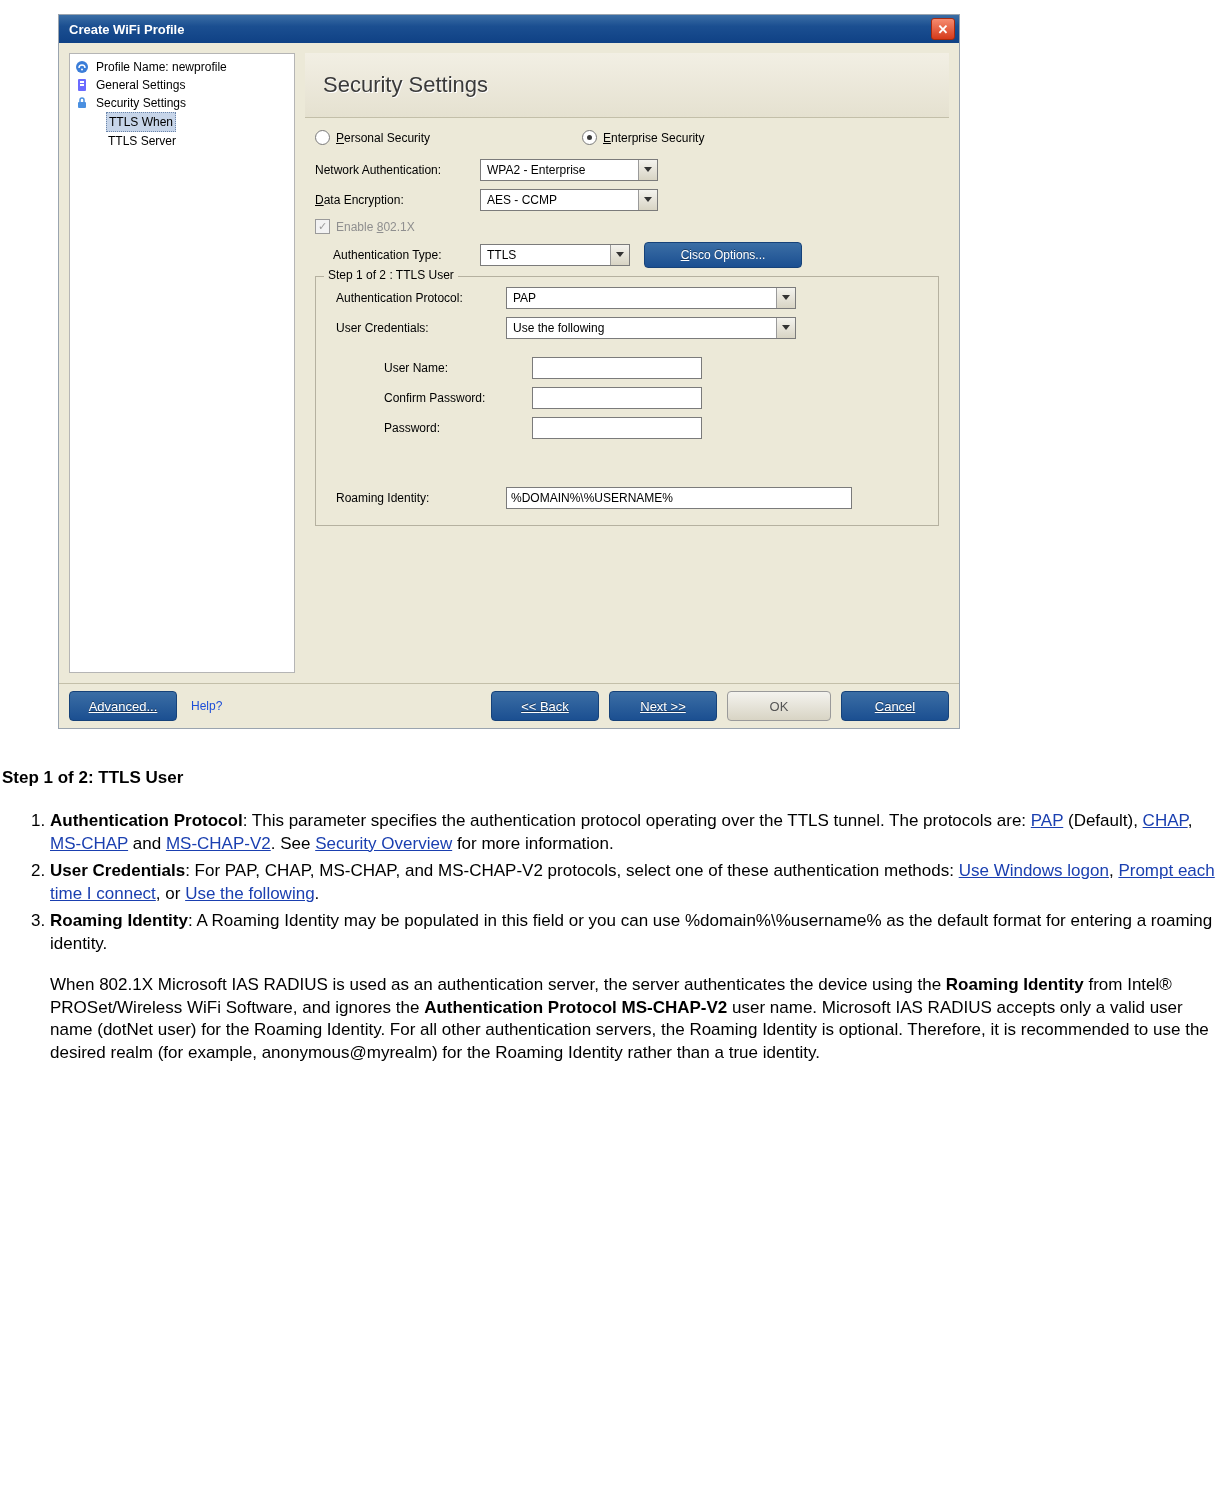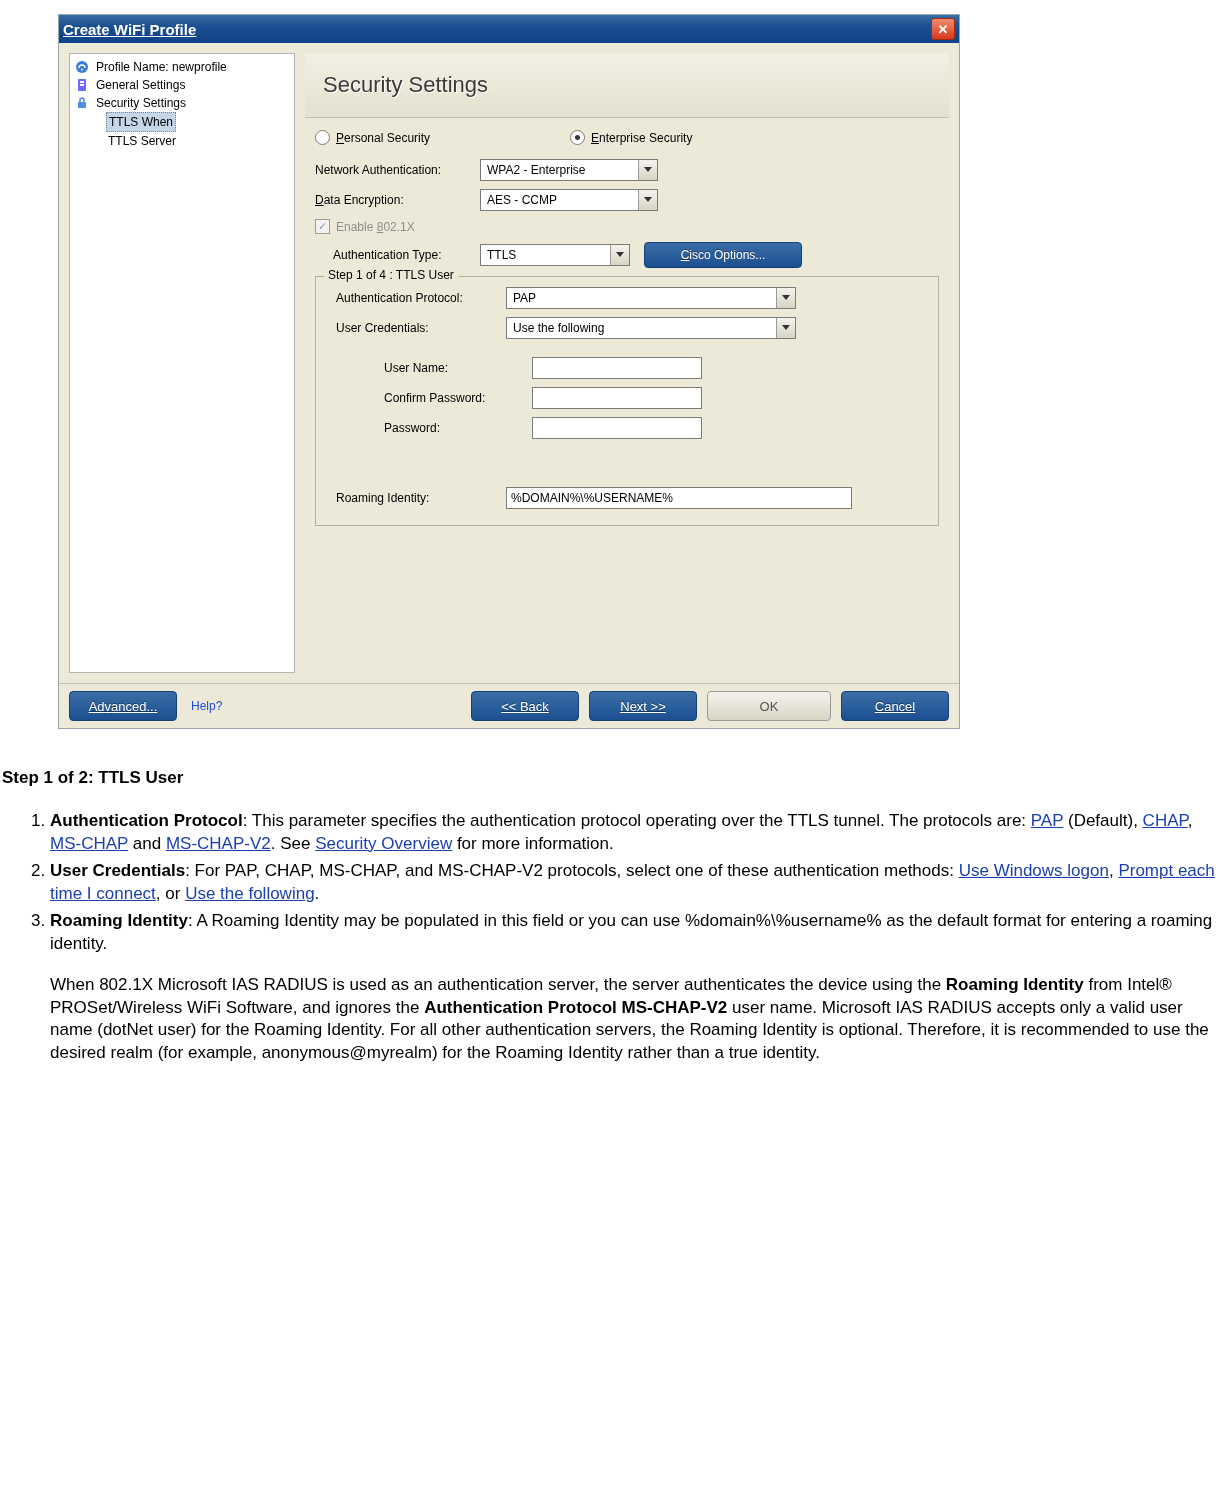--- a/index.html
+++ b/index.html
@@ -28,23 +28,22 @@
   .titlebar {
     height: 28px;
     background: linear-gradient(#3b6ea5, #1b4f91 40%, #0f4185);
     display: flex;
     align-items: center;
     padding: 0 4px;
     color: #fff;
     font-weight: bold;
   }
   .titlebar .title {
-    margin-left: 0;
-    font-size: 15px;
-    text-decoration: underline;
+    margin-left: 6px;
+    font-size: 13px;
   }
   .titlebar .spacer { flex: 1; }
   .close-btn {
     width: 22px;
     height: 20px;
     background: linear-gradient(#f68b6f, #d53a1a);
     border: 1px solid #a72a0e;
     border-radius: 3px;
     display: flex;
     align-items: center;
@@ -114,21 +113,21 @@
     background: #ece9d8;
     padding: 12px 10px 0 10px;
     position: relative;
   }
   .row {
     display: flex;
     align-items: center;
     margin-bottom: 8px;
     font-size: 12px;
   }
-  .radio-row { gap: 0; margin-bottom: 14px; }
+  .radio-row { gap: 12px; margin-bottom: 14px; }
   .radio-opt { width: 255px; display: flex; align-items: center; }
   .radio {
     width: 13px; height: 13px; border-radius: 50%;
     border: 1px solid #7a7a7a; background: #fff; margin-right: 6px;
     display: inline-flex; align-items: center; justify-content: center;
   }
   .radio.checked::after {
     content: ""; width: 5px; height: 5px; border-radius: 50%;
     background: #3a3a3a;
   }
@@ -212,21 +211,21 @@
     min-width: 78px;
     text-decoration: underline;
   }
   .btn-gray {
     height: 28px;
     background: linear-gradient(#f4f3ee, #d8d4c4);
     border: 1px solid #9a9a9a;
     border-radius: 4px;
     color: #555;
     font-size: 13px;
-    padding: 0 22px;
+    padding: 0 12px;
     display: flex; align-items: center; justify-content: center;
     min-width: 78px;
   }
   .help-link {
     color: #1d4ed8;
     font-size: 12px;
     margin-left: 4px;
   }
   .footer .push { flex: 1; }
 
@@ -368,21 +367,21 @@
                     </svg>
                 </span>
               </div>
               <div style="width:14px"></div>
               <div class="cisco-btn">
                 <span><span class="under">C</span>isco Options...</span>
               </div>
             </div>
 
             <div class="fieldset">
-              <span class="fieldset-legend">Step 1 of 4 : TTLS User</span>
+              <span class="fieldset-legend">Step 1 of 2 : TTLS User</span>
 
               <div class="row">
                 <span class="inner-label" style="padding-left:12px">Authentication Protocol:</span>
                 <div class="combo" style="width:290px">
                   <span>PAP</span>
                   <span class="arrow">
                     <svg width="8" height="6">
                         <path d="M0 0h8L4 5z" fill="#333"></path>
                       </svg>
                   </span>

